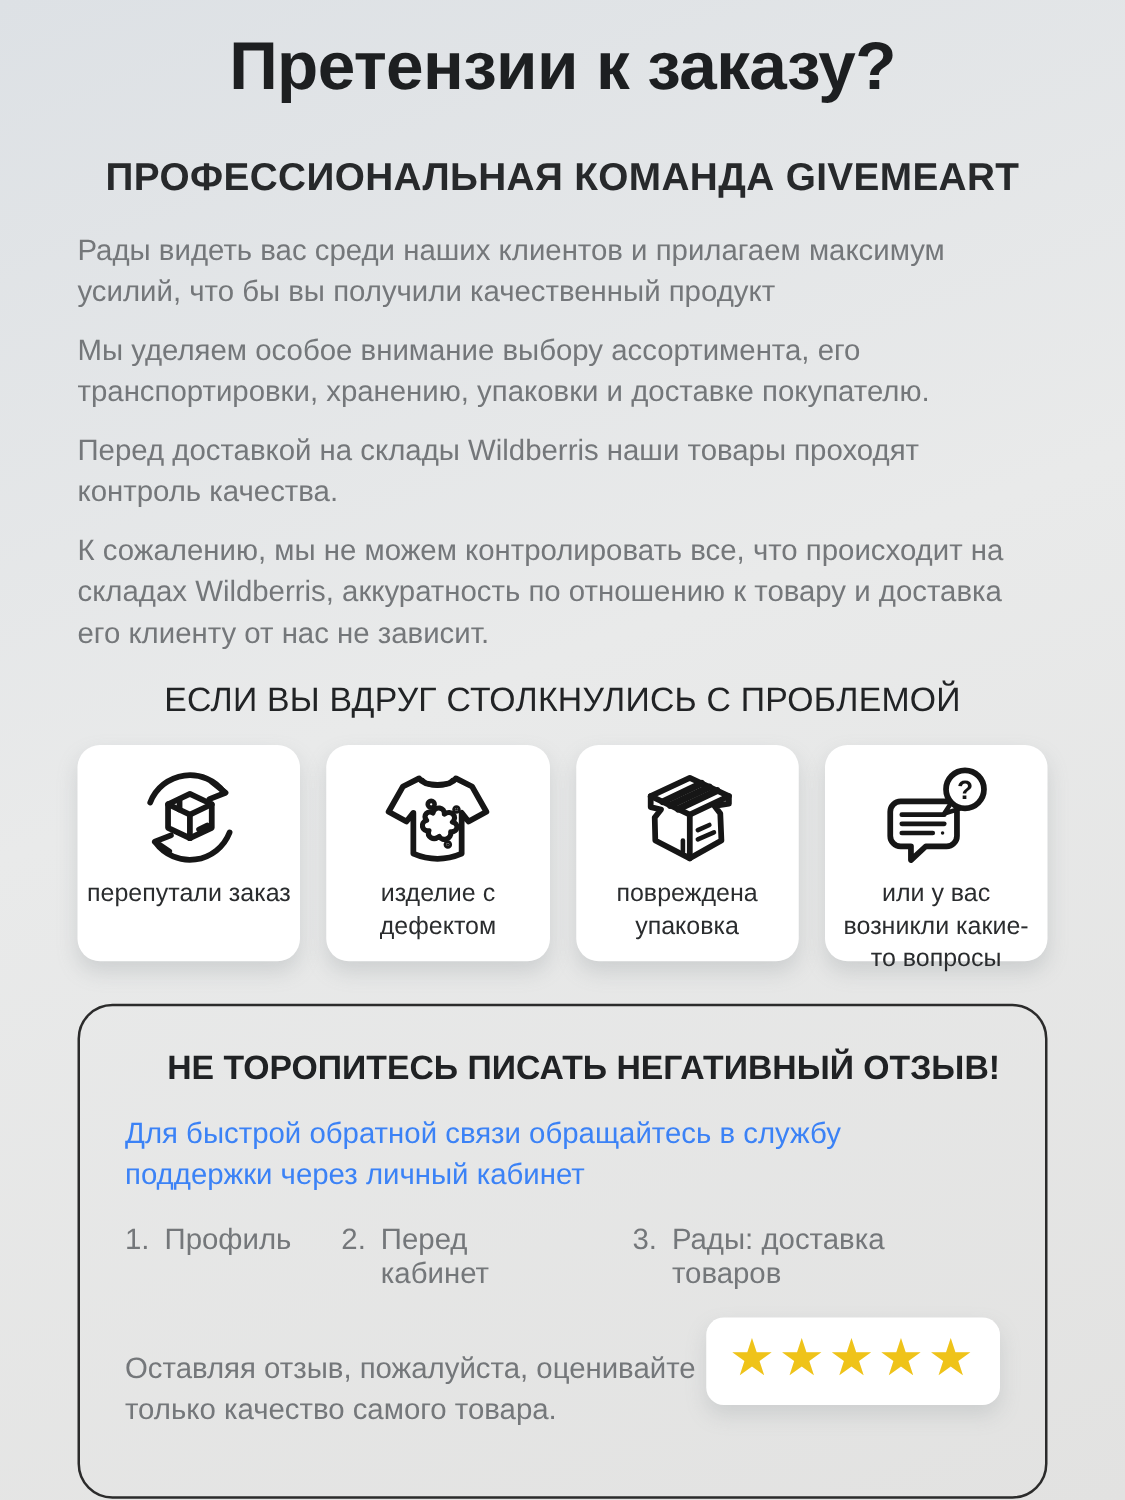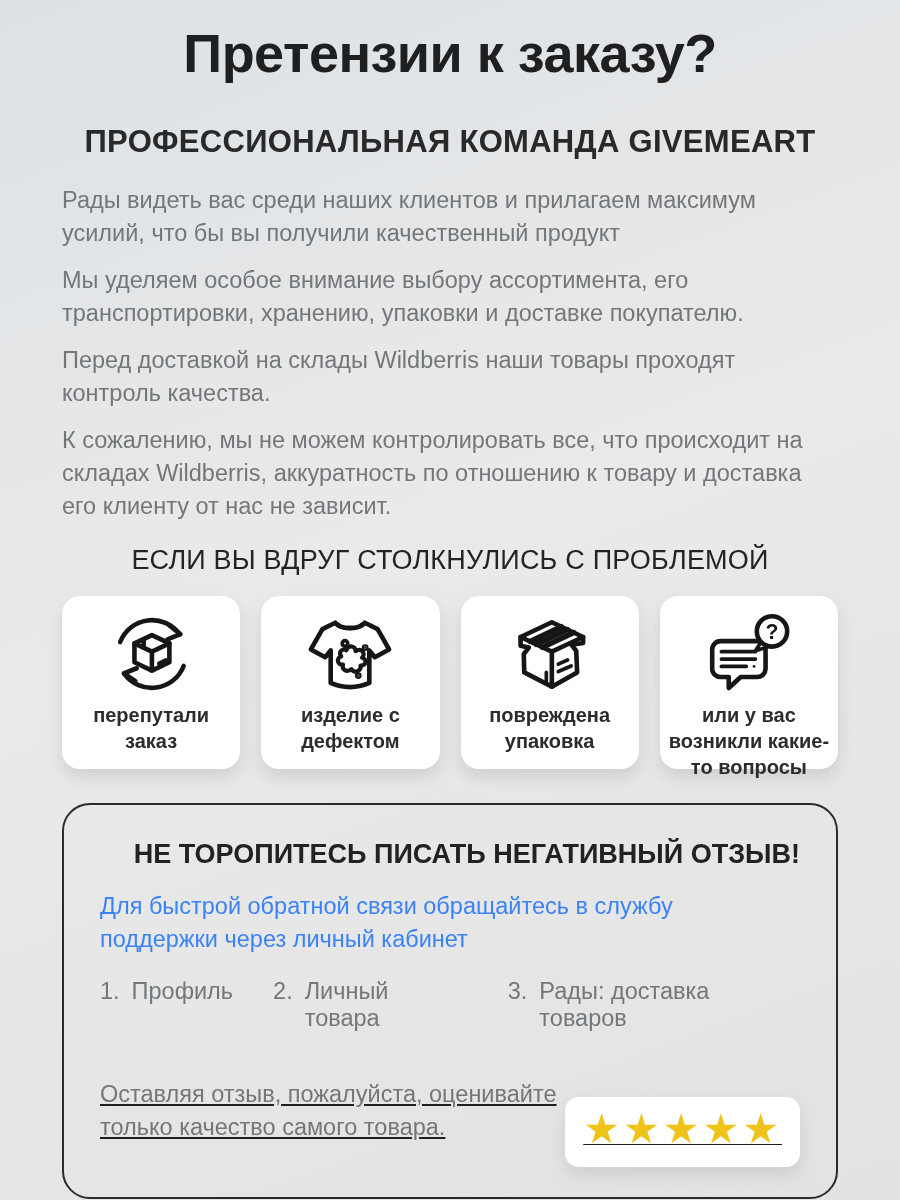--- a/index.html
+++ b/index.html
@@ -57,21 +57,20 @@
     display: flex; flex-direction: column; align-items: center;
     padding: 12px 6px 0;
   }
   .card .icon-wrap { width: 92px; height: 92px; flex: 0 0 auto; }
   .card .icon-wrap svg { width: 100%; height: 100%; display: block; }
   .card .card-label {
     margin-top: 2px;
     font-size: 20px; line-height: 26px;
     text-align: center;
     color: #2a2c2e;
-    font-weight: bold;
   }
 
   .notice {
     margin-top: 34px;
     border: 2.5px solid #2b2b2b;
     border-radius: 28px;
     padding: 30px 36px 30px;
   }
   .notice-heading {
     margin: 4px 0 0;
@@ -87,23 +86,22 @@
   }
   .steps {
     display: flex; gap: 40px;
     margin-top: 22px;
     font-size: 23.5px;
     color: #74777a;
   }
   .step { display: flex; }
   .step-number { margin-right: 12px; }
   .bottom-row {
-    display: flex; justify-content: space-between; align-items: flex-end;
+    display: flex; justify-content: space-between; align-items: flex-start;
     margin-top: 22px;
-    text-decoration: underline;
   }
   .notice-outro {
     width: 490px;
     font-size: 23.5px; line-height: 33px;
     color: #74777a;
   }
   .rating-pill {
     background: #ffffff;
     border-radius: 14px;
     padding: 4px 18px 10px;
@@ -217,21 +215,21 @@
     <h3 class="notice-heading">НЕ ТОРОПИТЕСЬ ПИСАТЬ НЕГАТИВНЫЙ ОТЗЫВ!</h3>
     <p class="notice-intro">Для быстрой обратной связи обращайтесь в службу поддержки через личный кабинет</p>
 
     <div class="steps">
       <div class="step">
         <span class="step-number">1.</span>
         <span class="step-label">Профиль</span>
       </div>
       <div class="step">
         <span class="step-number">2.</span>
-        <span class="step-label">Личный товара</span>
+        <span class="step-label">Перед кабинет</span>
       </div>
       <div class="step">
         <span class="step-number">3.</span>
         <span class="step-label">Рады: доставка товаров</span>
       </div>
     </div>
 
     <div class="bottom-row">
       <p class="notice-outro">Оставляя отзыв, пожалуйста, оценивайте только качество самого товара.</p>
       <div class="rating-pill">

